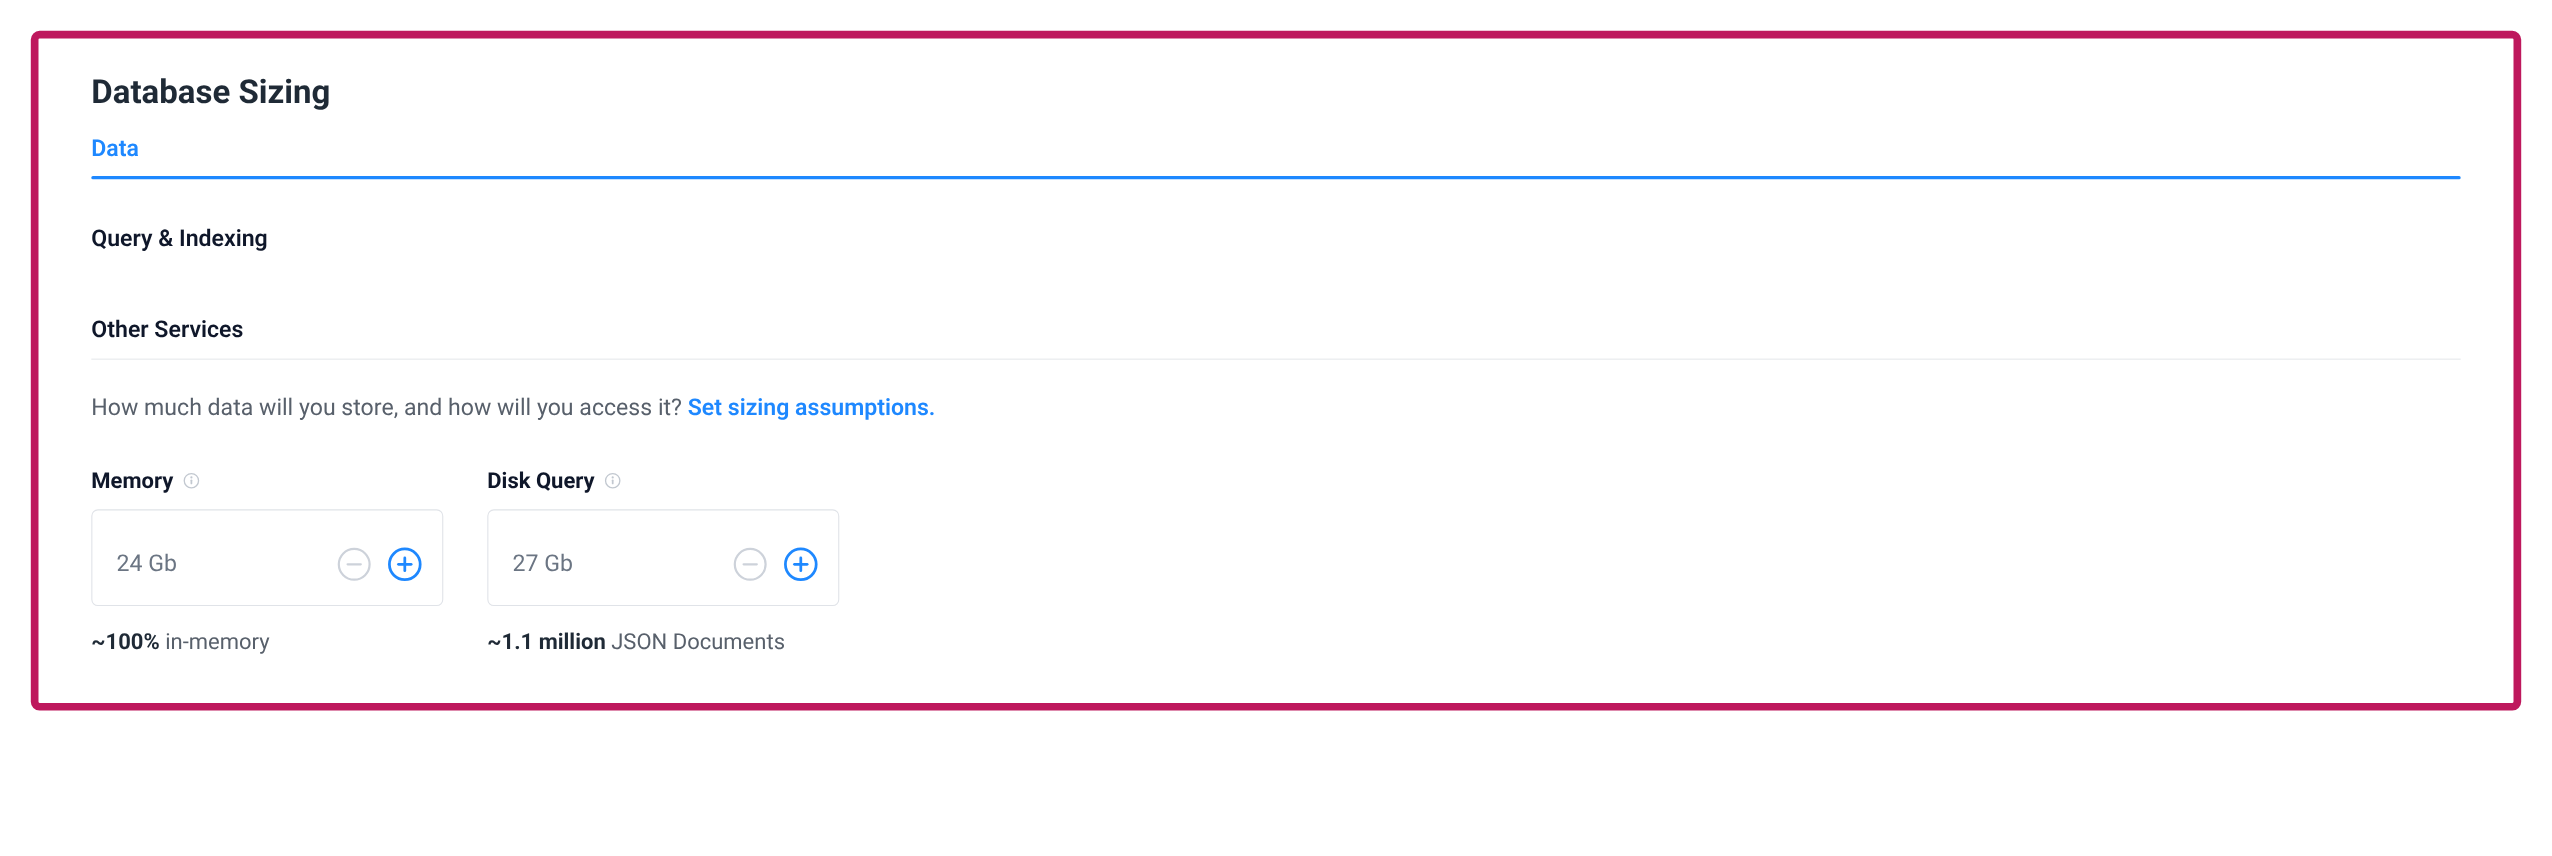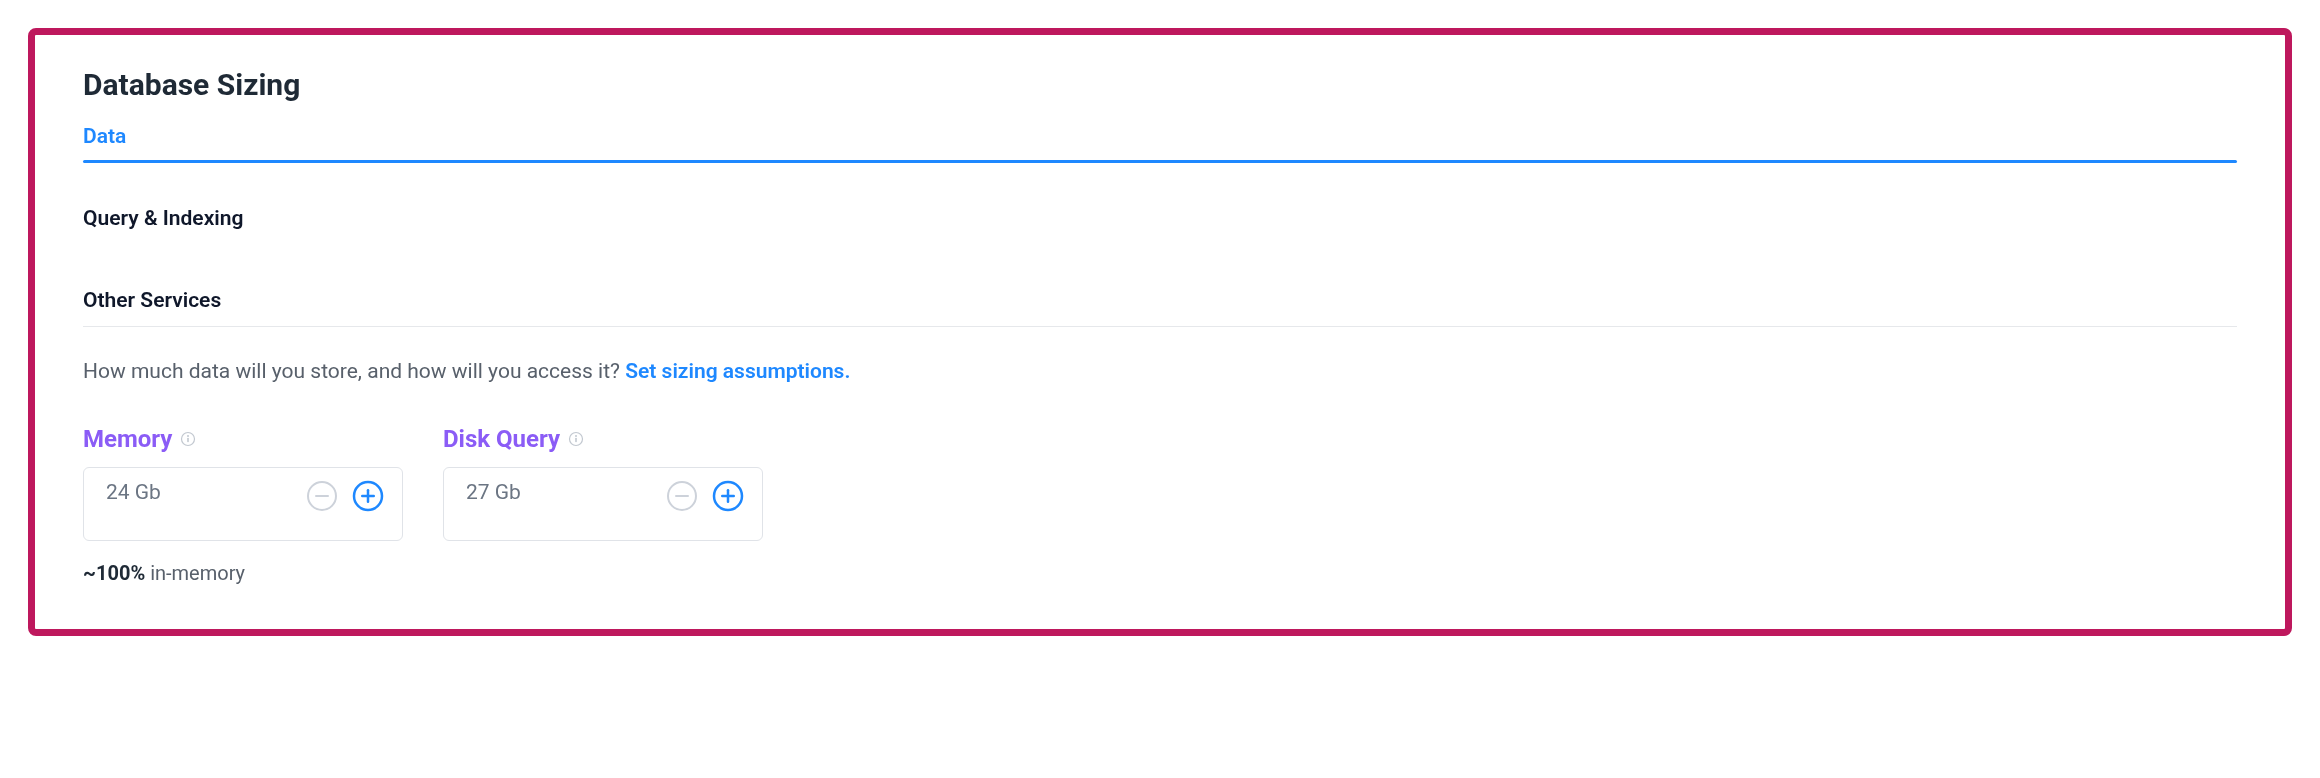--- a/index.html
+++ b/index.html
@@ -63,38 +63,38 @@
     }
     .field-block {
       display: flex;
       flex-direction: column;
       width: 320px;
     }
     .field-label {
       display: flex;
       align-items: center;
       gap: 8px;
-      font-size: 24px;
+      font-size: 20px;
       font-weight: 700;
-      color: #8b5cf6;
+      color: #0f172a;
       margin-bottom: 14px;
     }
     .info-icon {
       display: inline-flex;
       align-items: center;
       justify-content: center;
       width: 16px; height: 16px;
       color: #b8bec7;
     }
     .stepper {
       display: flex;
-      align-items: flex-start;
+      align-items: center;
       border: 1px solid #e0e3e8;
       border-radius: 6px;
-      height: 74px;
+      height: 88px;
       padding: 12px 18px 0 22px;
       justify-content: space-between;
     }
     .stepper-value {
       font-size: 21px;
       color: #6b7583;
     }
     .stepper-controls {
       display: flex;
       align-items: center;
@@ -196,16 +196,19 @@
           </button>
           <button class="circ-btn">
             <svg width="32" height="32" viewBox="0 0 32 32">
               <circle cx="16" cy="16" r="14" fill="none" stroke="#1e88ff" stroke-width="2.5"></circle>
               <rect x="9" y="14.75" width="14" height="2.5" rx="1.25" fill="#1e88ff"></rect>
               <rect x="14.75" y="9" width="2.5" height="14" rx="1.25" fill="#1e88ff"></rect>
             </svg>
           </button>
         </div>
       </div>
+      <div class="hint">
+        <strong>~1.1 million</strong><span> JSON Documents</span>
+      </div>
     </div>
 
   </div>
 </div>
 
 </body></html>

